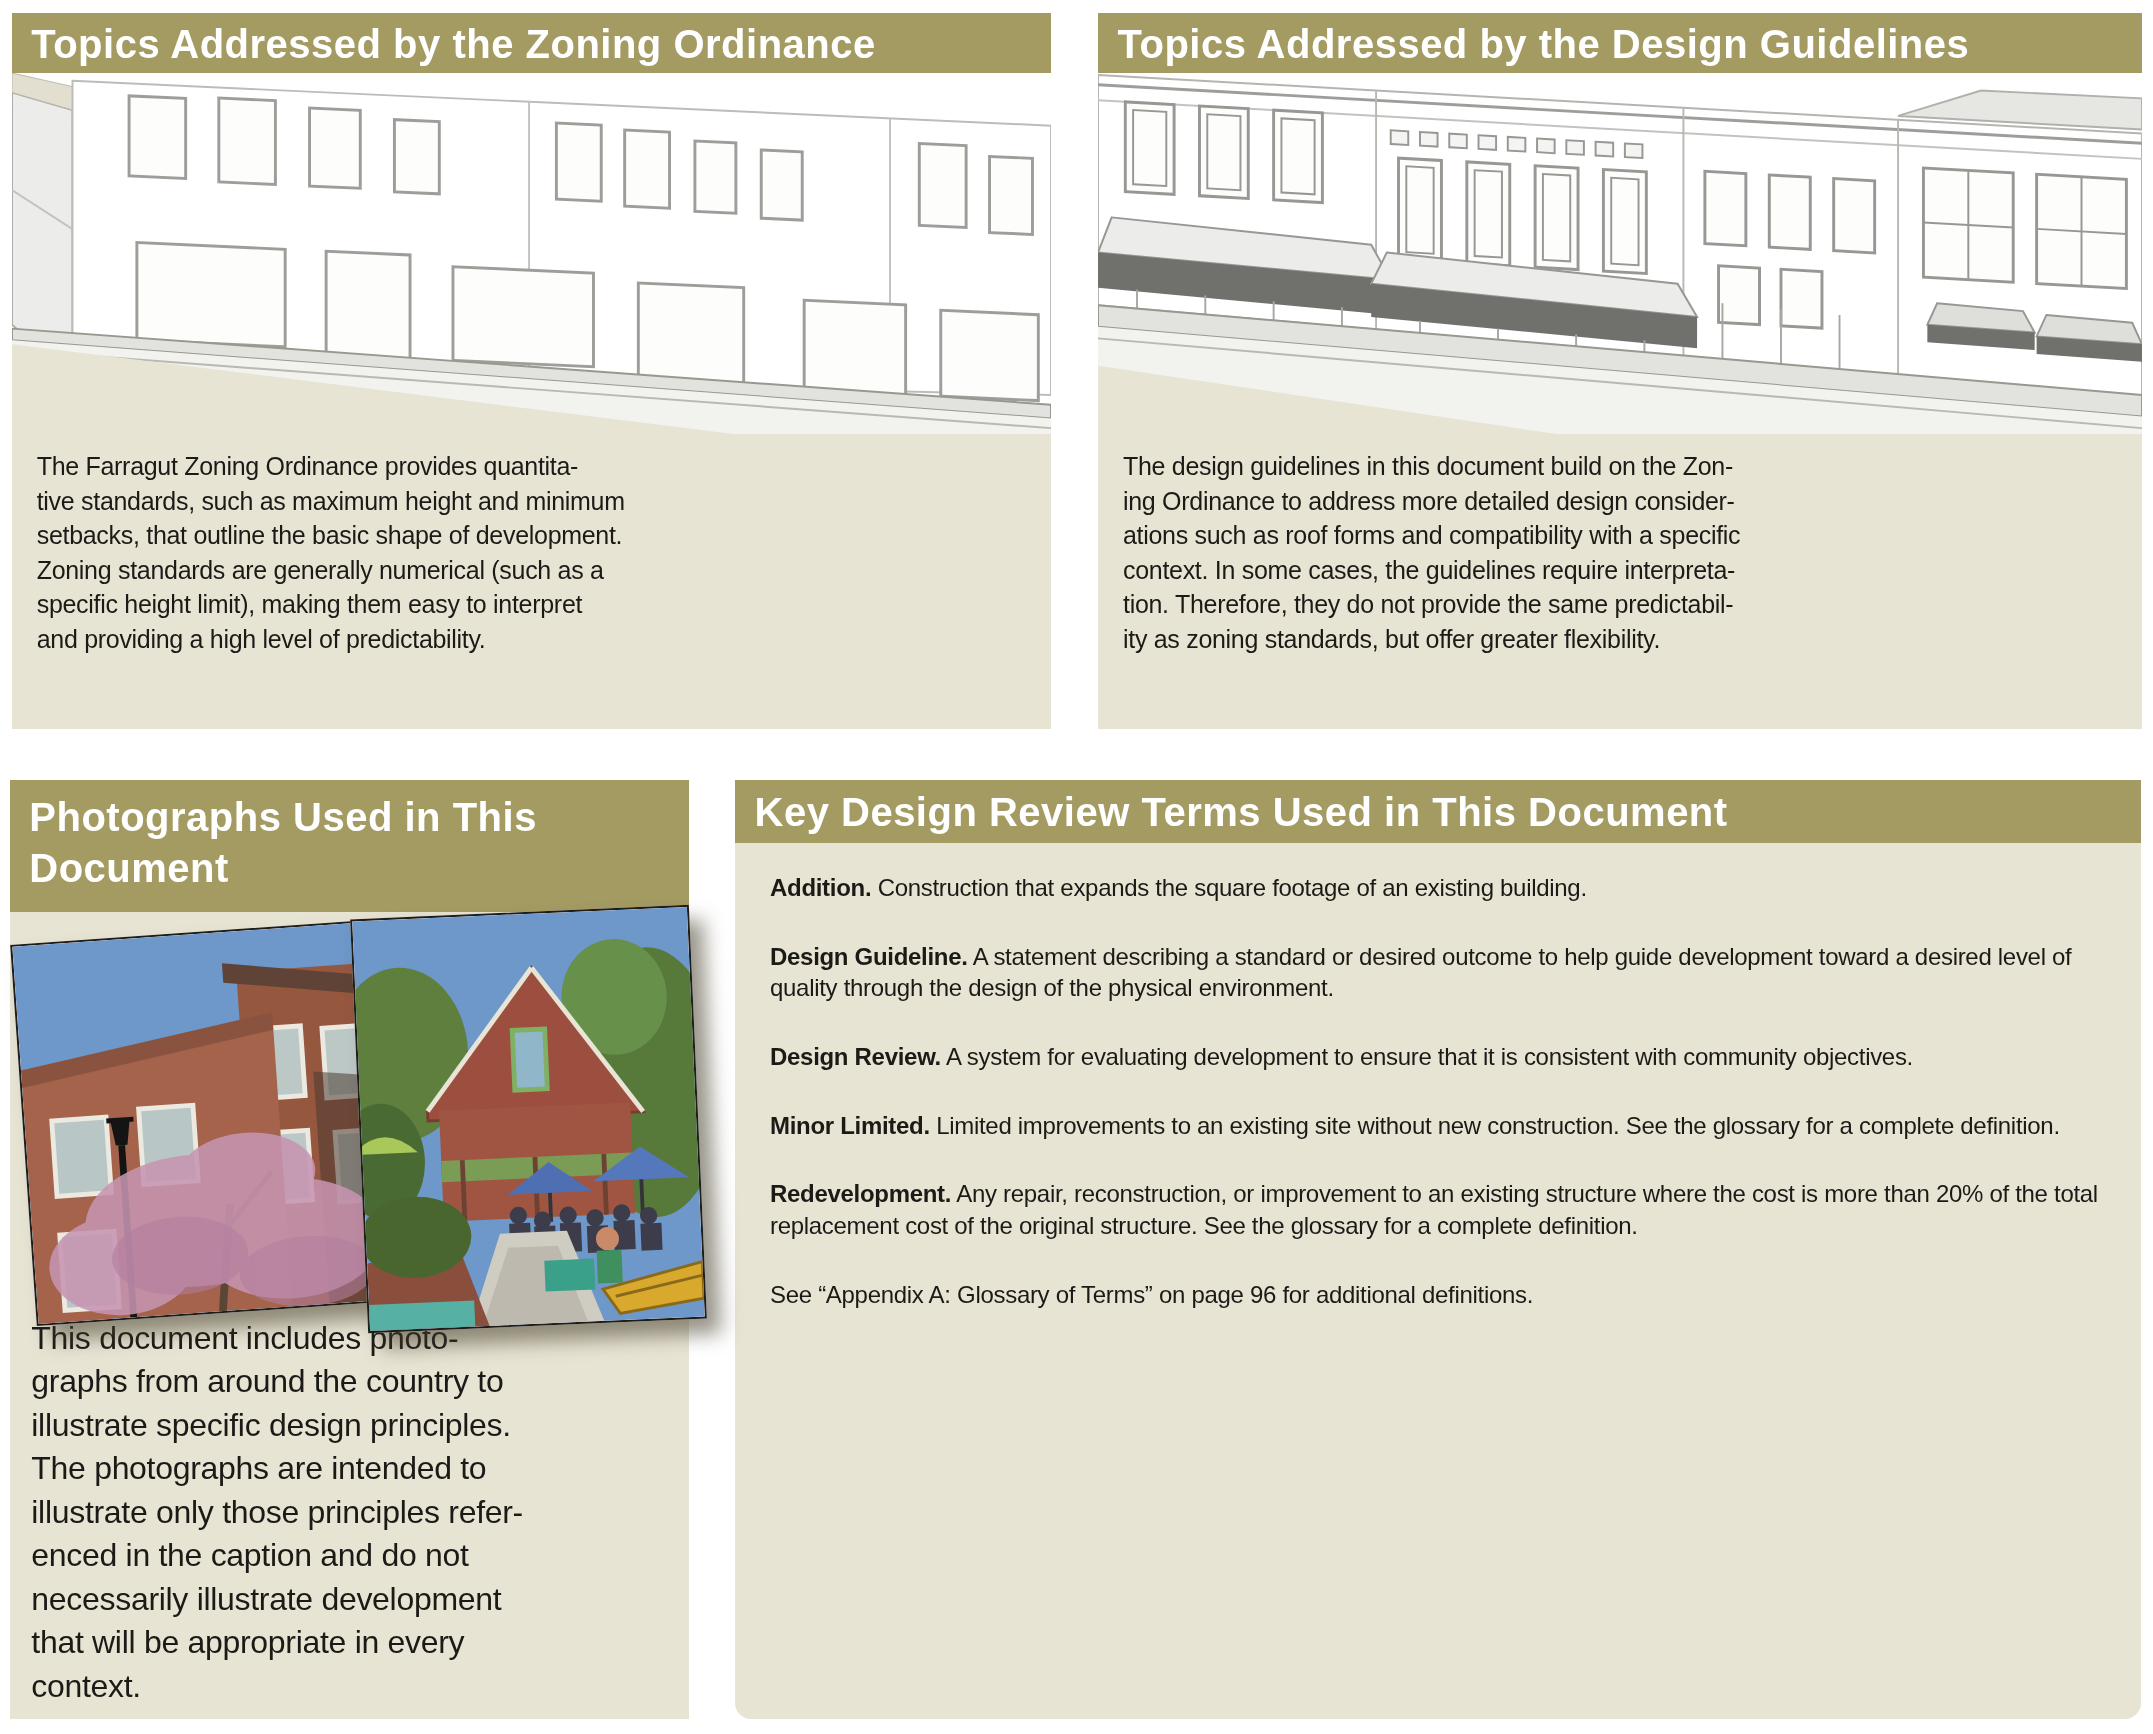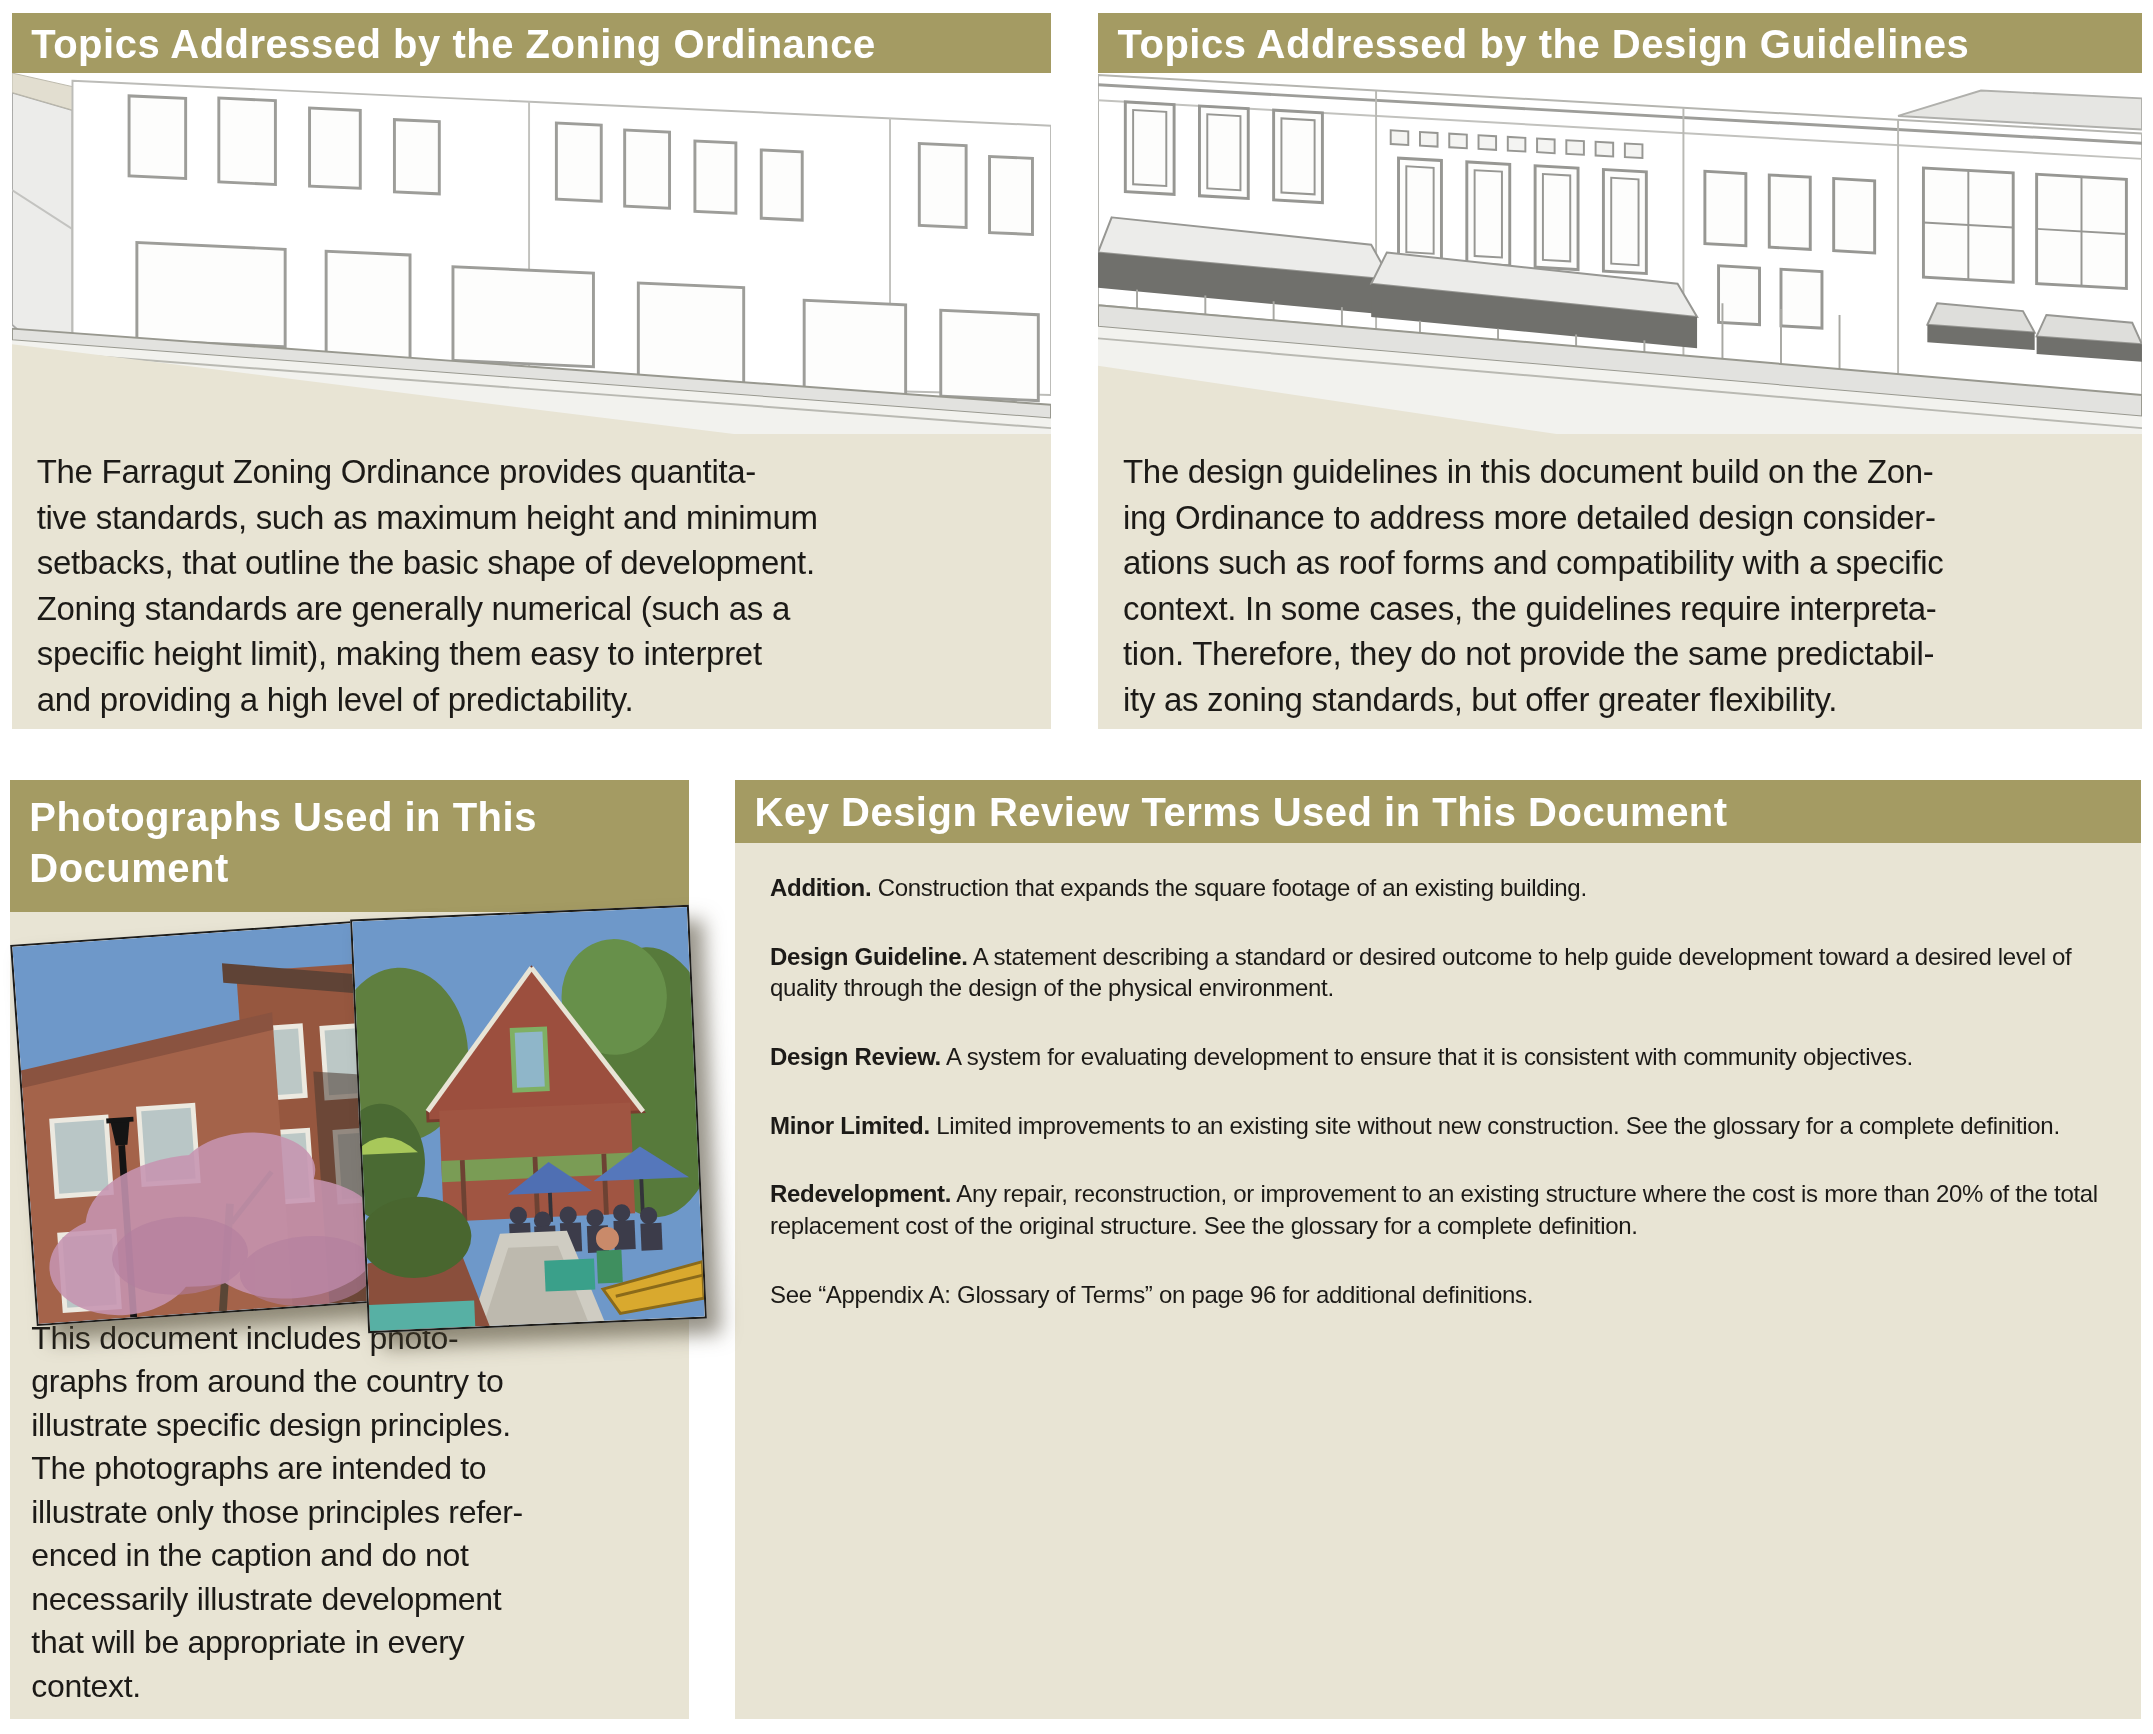--- a/index.html
+++ b/index.html
@@ -18,21 +18,21 @@
   .panel-header{
     background:var(--header-bg);color:var(--header-text);
     font-weight:bold;font-size:40px;line-height:1.28;
     padding:7.8px 0 7.8px 19.5px;letter-spacing:0.5px;white-space:pre-line;
     flex:0 0 auto;
   }
   .illus-box{position:relative;background:#ffffff;flex:0 0 auto;overflow:hidden;}
   .illus-box svg{display:block;width:100%;height:100%;}
   .panel-body{
     color:var(--body-text);white-space:pre-line;overflow:hidden;
-    font-size:33px;line-height:1.38;letter-spacing:-0.3px;
+    font-size:25px;line-height:1.38;letter-spacing:-0.3px;
     padding:15.6px 25px 0 25px;flex:1 1 auto;
   }
 
   
   #panel-zoning{left:11.7px;top:12.7px;width:1039px;height:716px;}
   #panel-design{left:1098px;top:12.7px;width:1044px;height:716px;}
   #panel-zoning .illus-box,#panel-design .illus-box{height:361px;}
   #panel-zoning .panel-header,#panel-design .panel-header{height:60px;padding-top:5.9px;}
 
   
@@ -42,21 +42,21 @@
   .photo-area{position:relative;flex:1 1 auto;}
   .photo{
     position:absolute;border:2px solid #1e1d1a;background:#fff;
     box-shadow:13.7px 15.6px 19.5px rgba(70,62,42,.55);
   }
   .photo svg{display:block;width:100%;height:100%;}
   #photo-brick{left:13.7px;top:17.6px;width:417px;height:382px;transform:rotate(-4deg);z-index:1;}
   #photo-festival{left:349px;top:0px;width:339px;height:414px;transform:rotate(-2.5deg);z-index:2;}
 
   
-  #panel-terms{left:735px;top:780px;width:1406px;height:939px;}
+  #panel-terms{left:735px;top:780px;width:1406px;height:939px;border-radius:16px;}
   #panel-terms .panel-header{height:63px;padding-top:6.8px;}
   .terms-body{padding:29px 33px 0 35px;color:var(--body-text);font-size:24px;line-height:1.32;letter-spacing:-0.3px;}
   .terms-body p{margin:0 0 37px 0;}
   .terms-body b{font-weight:bold;}
   .term-footnote{margin-top:2px;}
 </style>
 </head>
 <body>
 
 <div class="page">

